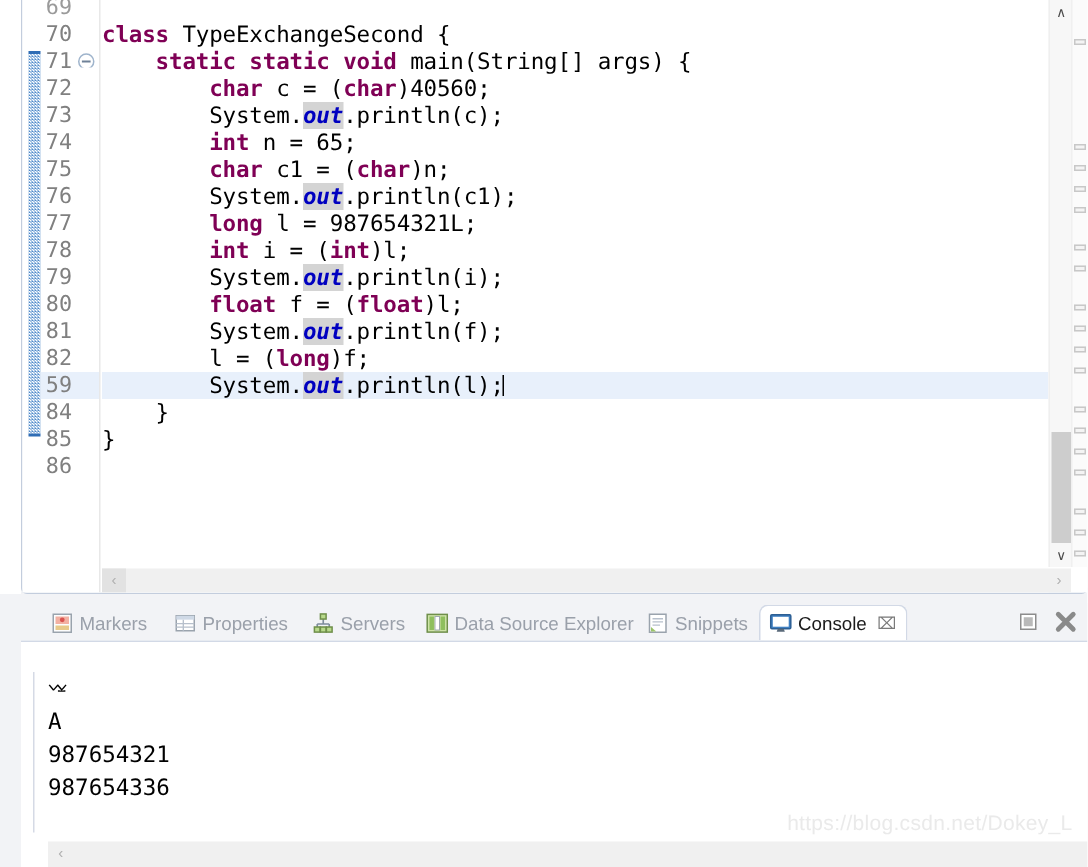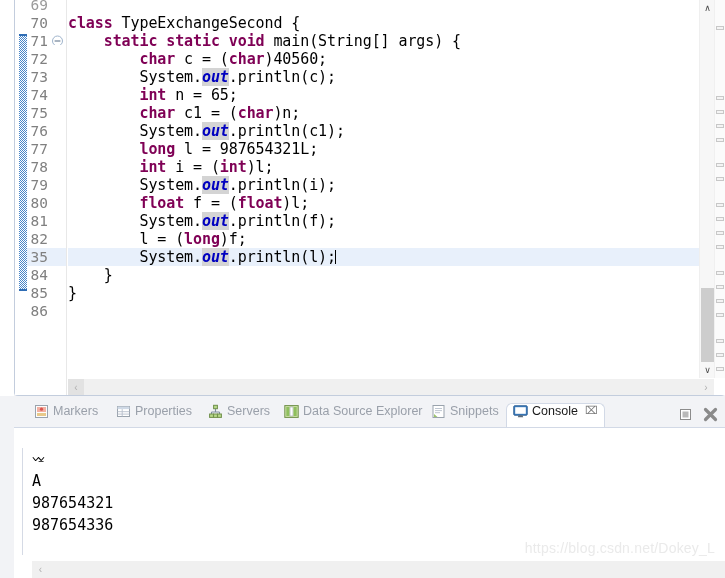--- a/index.html
+++ b/index.html
@@ -178,21 +178,21 @@
     position: absolute;
     left: 0; top: 0; right: 0;
     height: 25px;
     background: #f2f3f6;
   }
   .tab {
     position: absolute;
     top: 2px;
     height: 23px;
     display: flex;
-    align-items: flex-start;
+    align-items: center;
     gap: 4px;
     padding: 0 6px;
     font-size: 12.5px;
     color: #9aa0aa;
     white-space: nowrap;
   }
   .tab.active {
     background: #ffffff;
     color: #1a1a1a;
     border-radius: 6px 6px 0 0;
@@ -308,21 +308,21 @@
             <div class="lineno" style="top: 86px;">74</div>
             <div class="lineno" style="top: 104px;">75</div>
             <div class="lineno" style="top: 122px;">76</div>
             <div class="lineno" style="top: 140px; margin-left: 36px;">77</div>
             <div class="lineno" style="top: 158px;">78</div>
             <div class="lineno" style="top: 176px;">79</div>
             <div class="lineno" style="top: 194px;">80</div>
             <div class="lineno" style="top: 212px;">81</div>
             <div class="lineno" style="top: 230px;">82</div>
             <div class="hl-line" style="top: 248px; left: 12px; right: 0px;"></div>
-            <div class="lineno" style="top: 248px;">35</div>
+            <div class="lineno" style="top: 248px;">59</div>
             <div class="lineno" style="top: 266px;">84</div>
             <div class="lineno" style="top: 284px;">85</div>
             <div class="lineno" style="top: 302px;">86</div>
           </div>
       </div>
 
       <div id="code-area">
         <div id="code-lines">
             <div class="code-line" style="top: 14px;"><span class="kw">class </span><span>TypeExchangeSecond {</span></div>
             <div class="code-line" style="top: 32px;"><span>    </span><span class="kw">static static void </span><span>main(String[] args) {</span></div>

